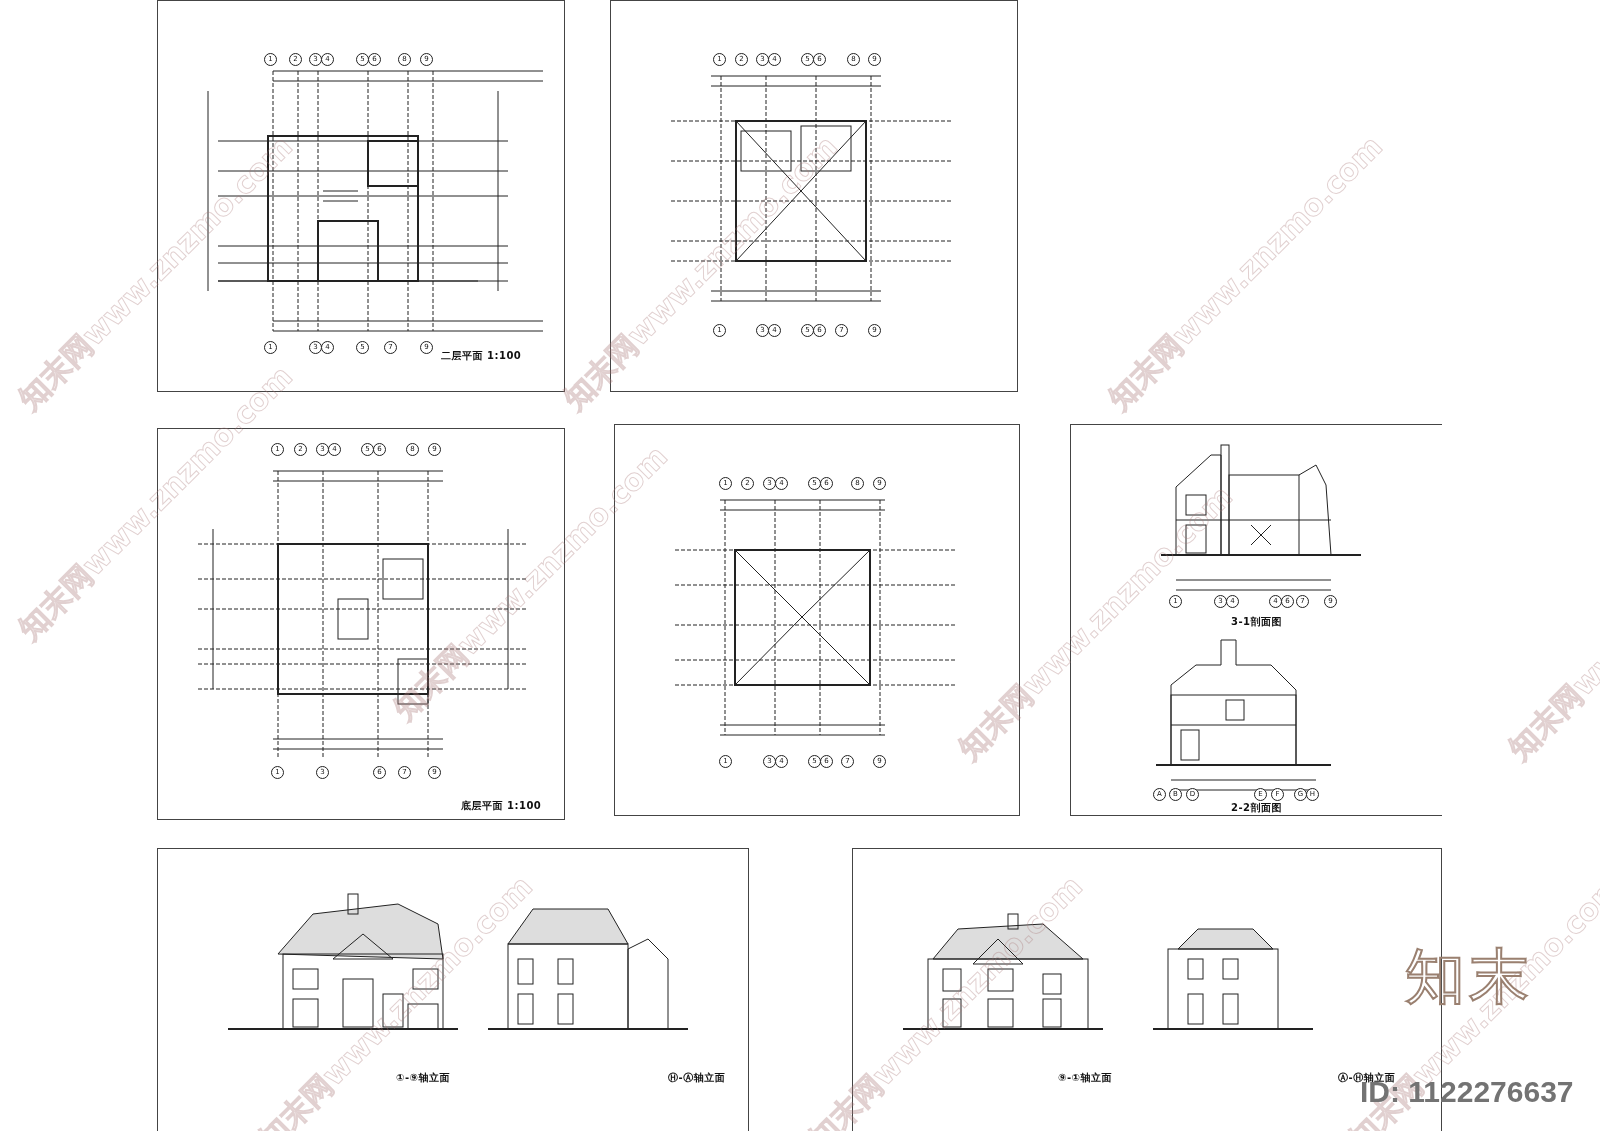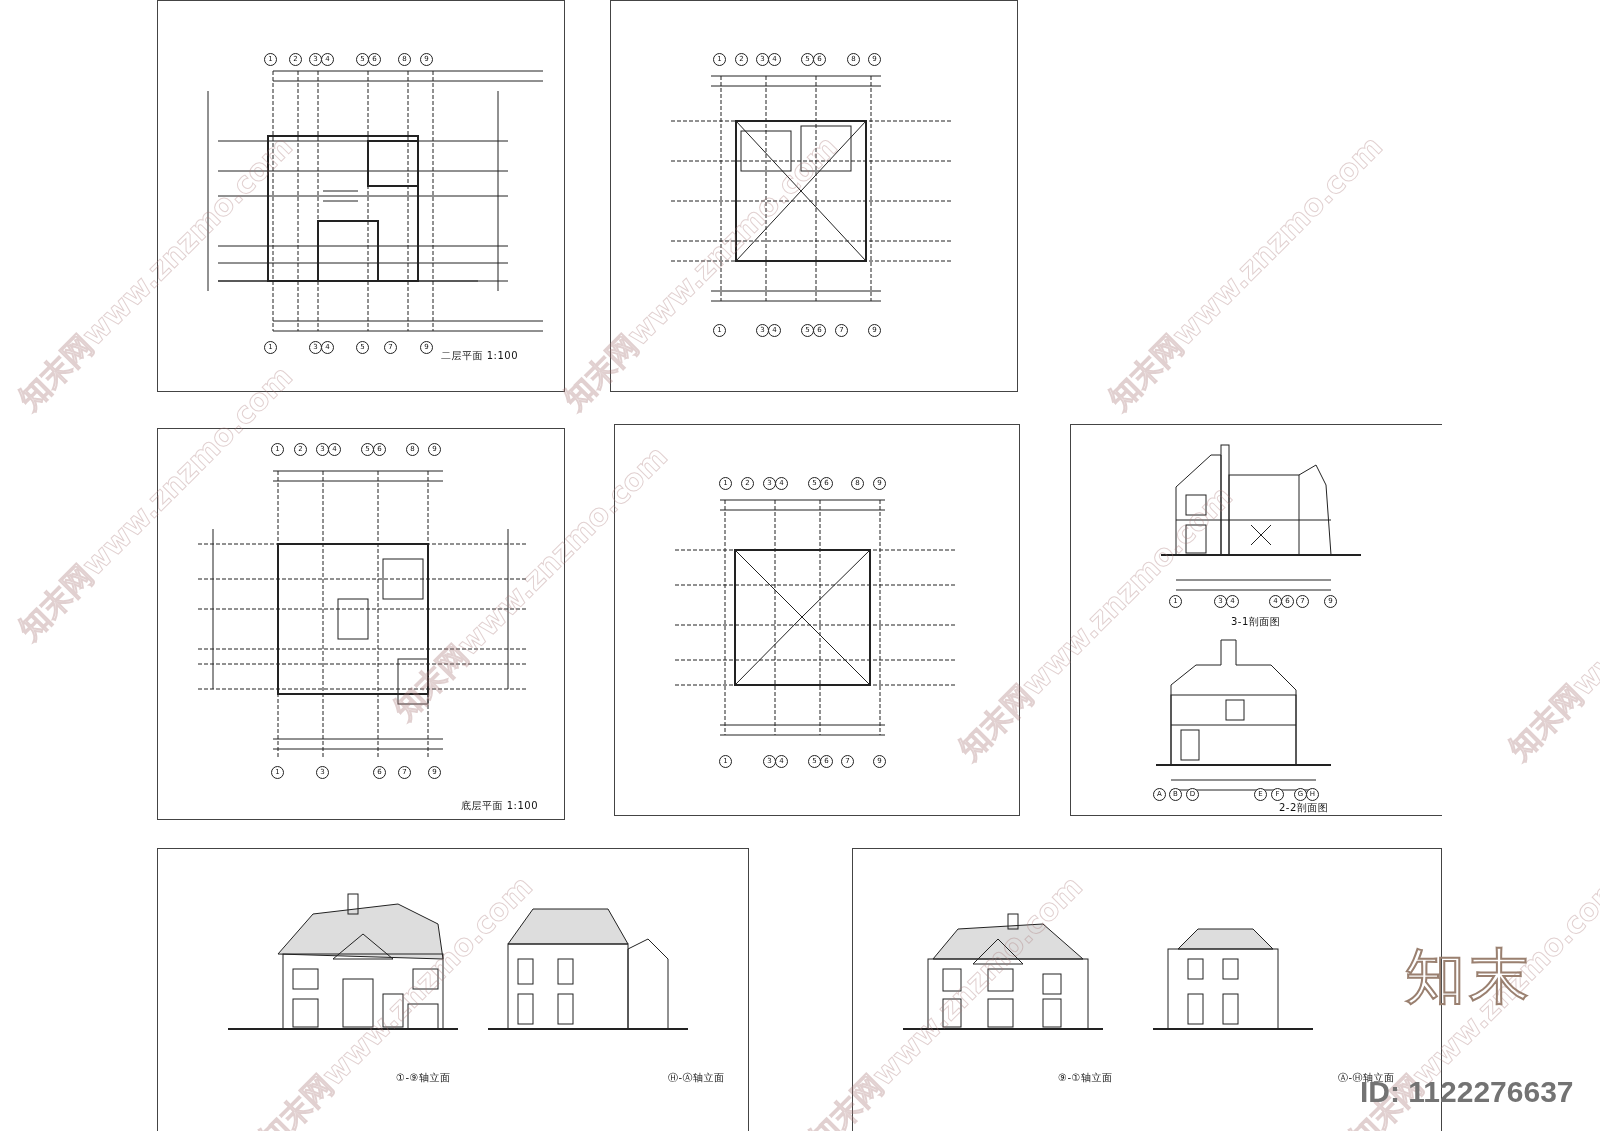--- a/index.html
+++ b/index.html
@@ -1,19 +1,19 @@
 <!DOCTYPE html>
 <html><head>
 <meta charset="utf-8">
 <style>
   html,body{margin:0;padding:0;background:#ffffff;}
   body{width:1600px;height:1131px;position:relative;overflow:hidden;font-family:"DejaVu Sans",sans-serif;color:#111;}
   .sheet{position:absolute;border:1px solid #444;background:#fff;box-sizing:border-box;}
   .sheet svg{position:absolute;left:0;top:0;}
-  .title{position:absolute;font-weight:normal;font-size:10px;letter-spacing:0.5px;white-space:nowrap;}
+  .title{position:absolute;font-weight:bold;font-size:10px;letter-spacing:0.5px;white-space:nowrap;}
   .axis{position:absolute;width:11px;height:11px;border:1px solid #222;border-radius:50%;font-size:7px;line-height:11px;text-align:center;background:#fff;}
   .wm{position:absolute;color:rgba(190,150,150,0.28);font-size:30px;font-weight:bold;white-space:nowrap;transform:rotate(-45deg);transform-origin:left top;pointer-events:none;-webkit-text-stroke:1px rgba(170,120,120,0.35);color:transparent;}
   .logo{position:absolute;font-size:60px;color:transparent;-webkit-text-stroke:2px #9a8070;letter-spacing:4px;}
   .idlabel{position:absolute;font-size:30px;font-weight:bold;color:#737373;font-family:"Liberation Sans",sans-serif;}
 </style>
 </head>
 <body>
 
 <div class="sheet" style="left:157px;top:0;width:408px;height:392px;">
   <svg width="408" height="392">
@@ -218,21 +218,21 @@
   <div class="axis" style="left:225px;top:170px;">7</div>
   <div class="axis" style="left:253px;top:170px;">9</div>
   <div class="title" style="left:160px;top:190px;">3-1剖面图</div>
   <div class="axis" style="left:82px;top:363px;">A</div>
   <div class="axis" style="left:98px;top:363px;">B</div>
   <div class="axis" style="left:115px;top:363px;">D</div>
   <div class="axis" style="left:183px;top:363px;">E</div>
   <div class="axis" style="left:200px;top:363px;">F</div>
   <div class="axis" style="left:223px;top:363px;">G</div>
   <div class="axis" style="left:235px;top:363px;">H</div>
-  <div class="title" style="left:160px;top:376px;margin-left:48px;">2-2剖面图</div>
+  <div class="title" style="left:160px;top:376px;">2-2剖面图</div>
 </div>
 
 <div class="sheet" style="left:157px;top:848px;width:592px;height:290px;">
   <svg width="592" height="290">
     <g stroke="#222" fill="none" stroke-width="1">
       <polygon points="120,105 155,65 240,55 280,75 285,110" fill="#ddd"></polygon>
       <rect x="190" y="45" width="10" height="20"></rect>
       <rect x="125" y="105" width="160" height="75"></rect>
       <polygon points="175,110 205,85 235,110"></polygon>
       <rect x="135" y="120" width="25" height="20"></rect>

